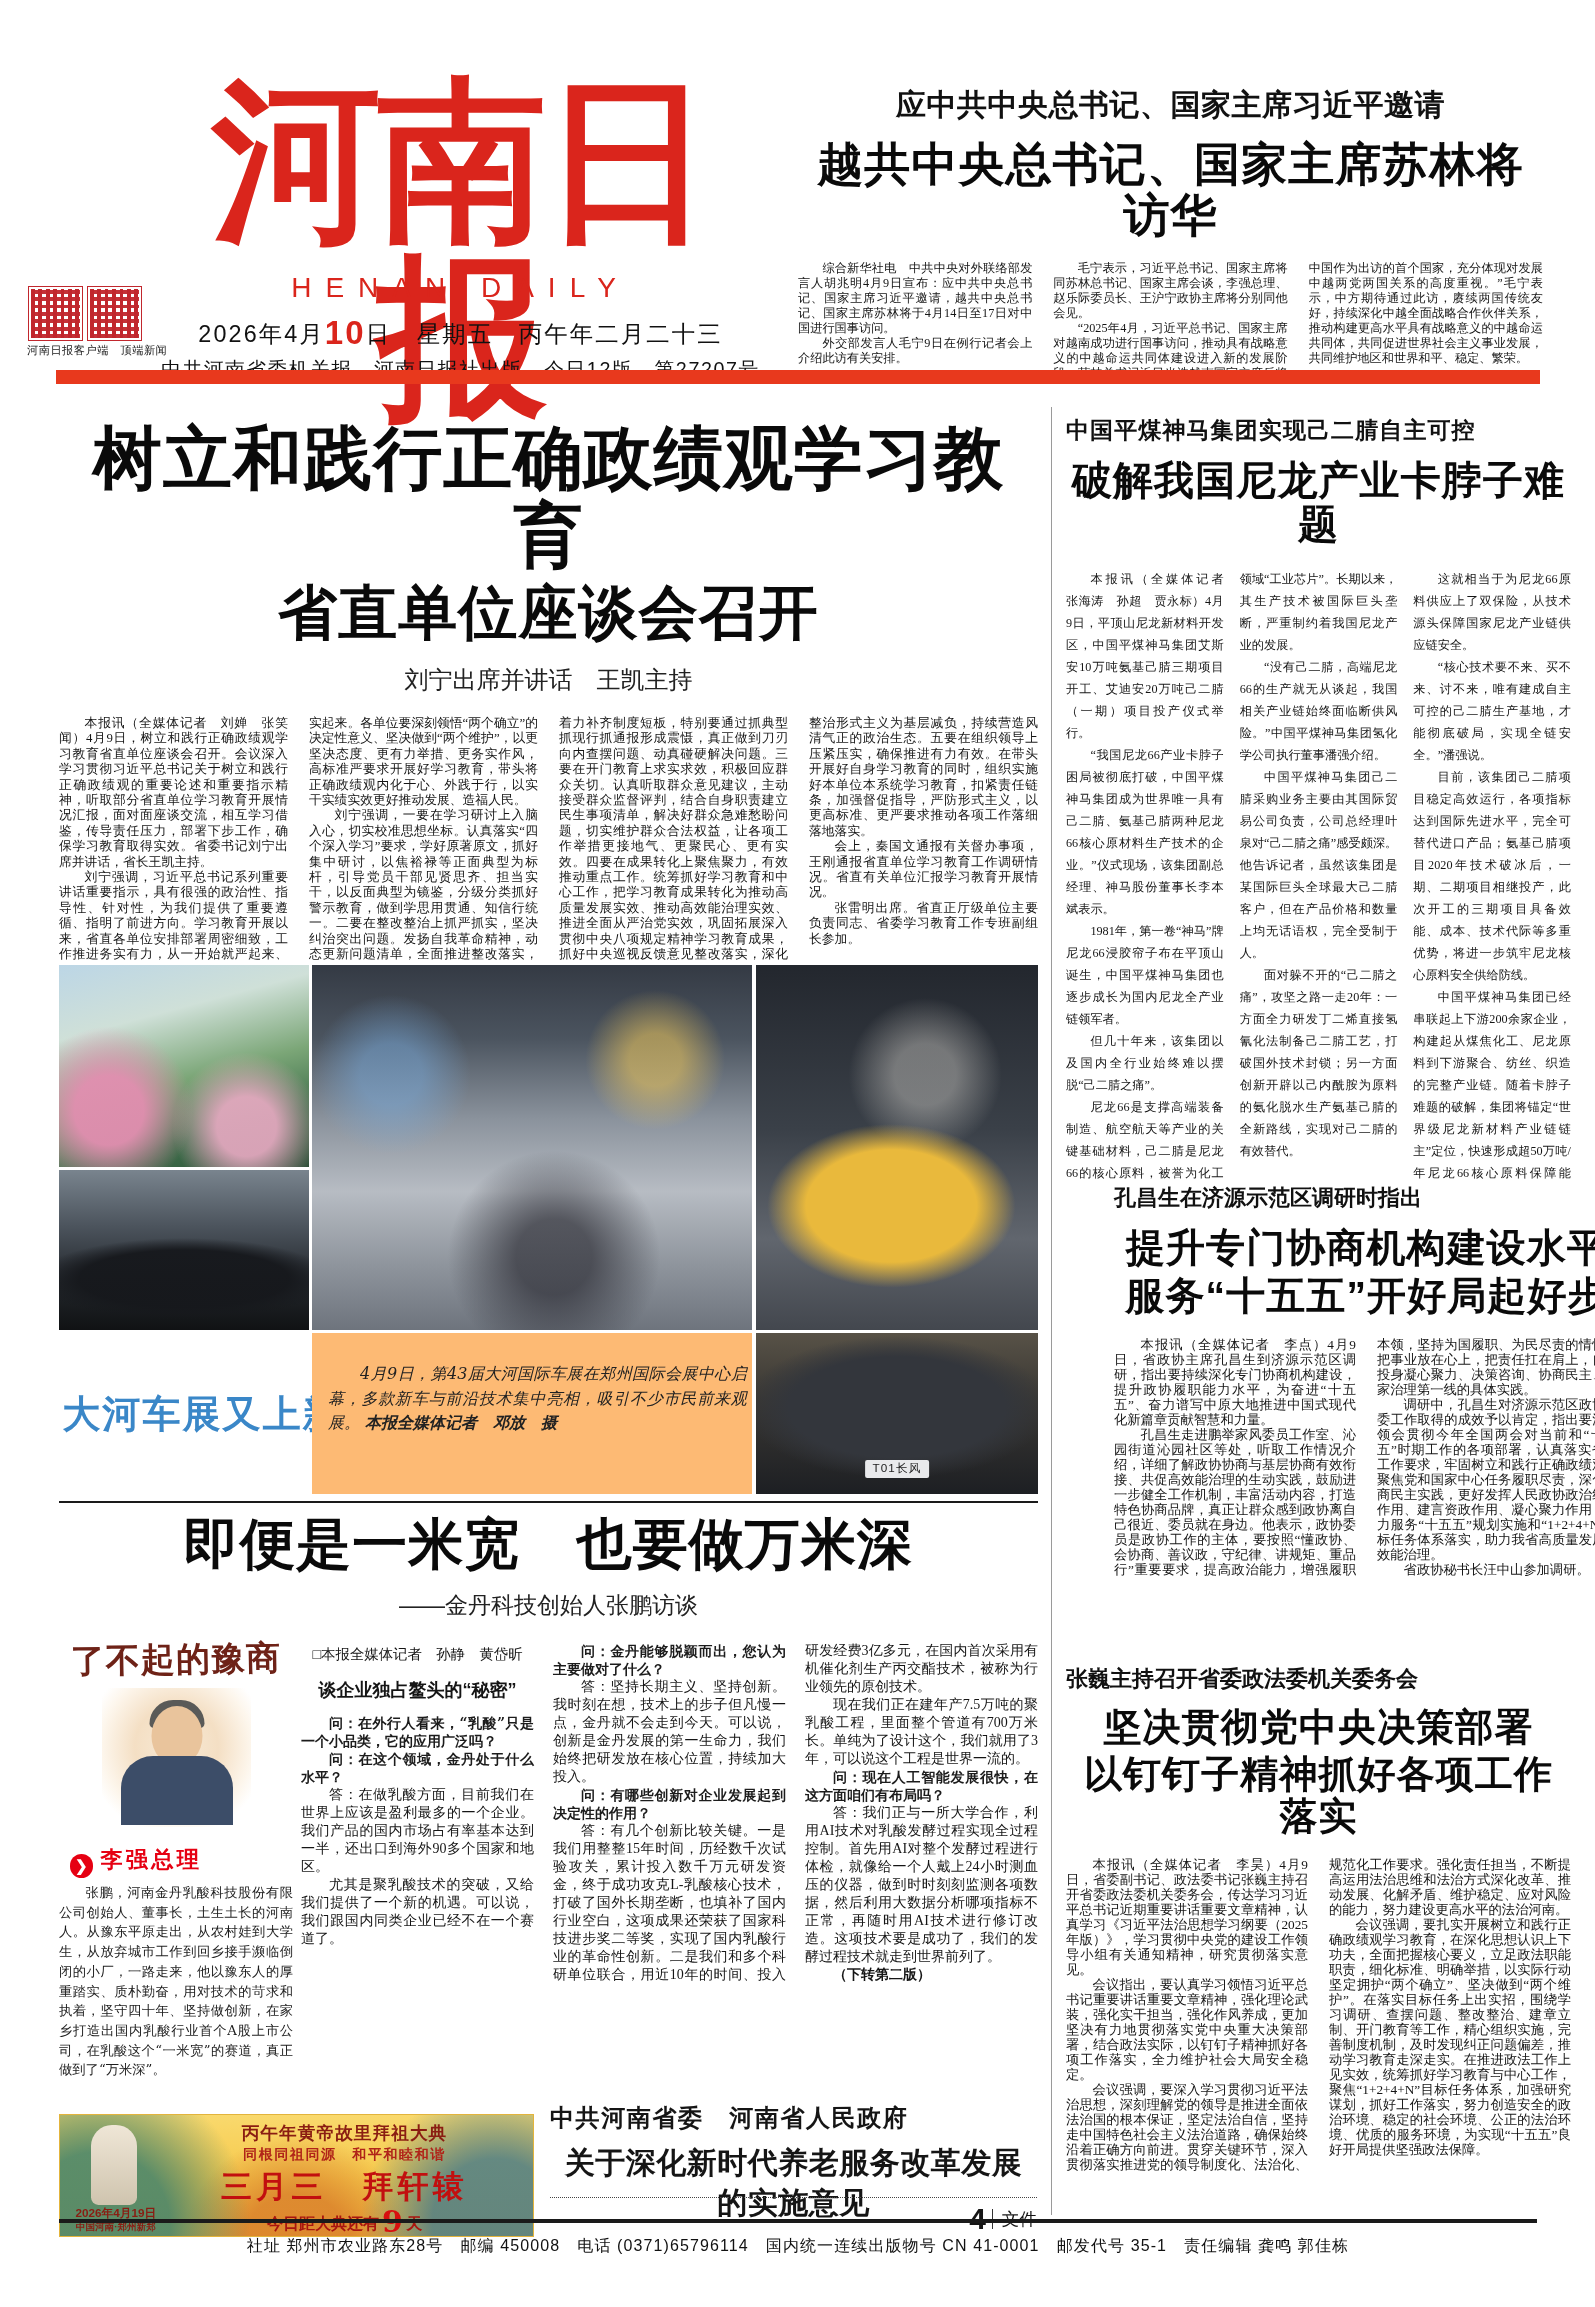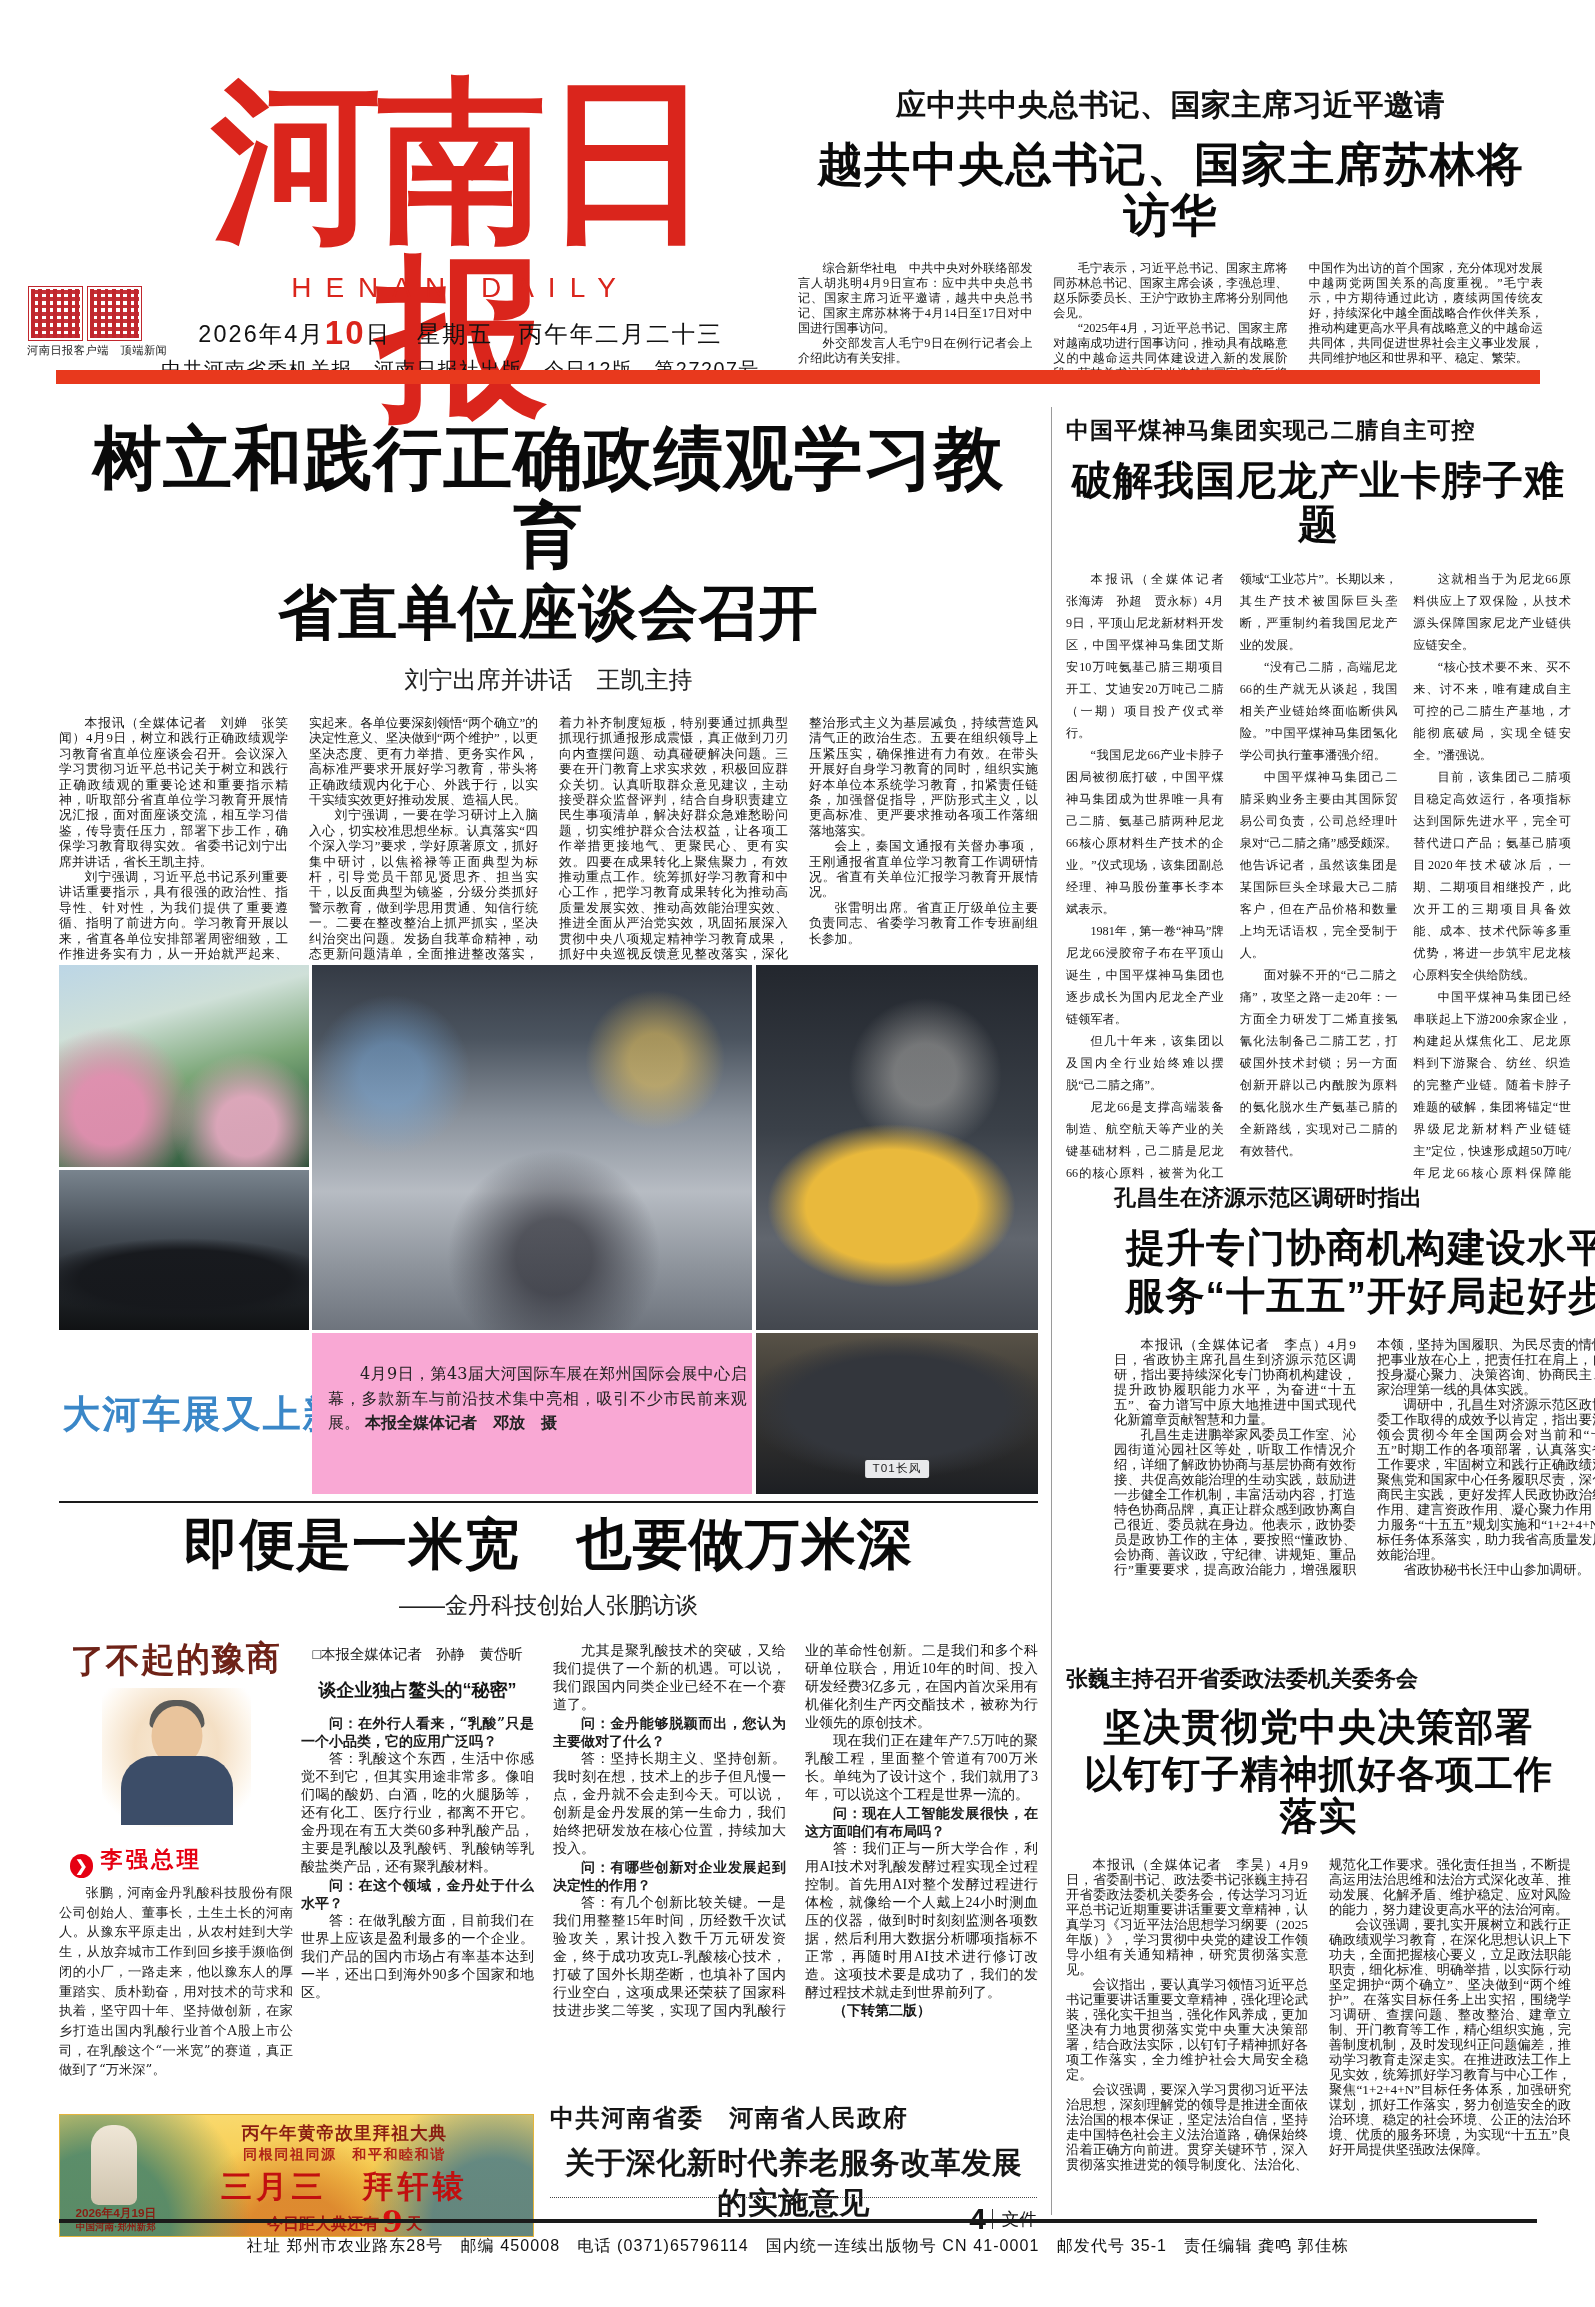--- a/index.html
+++ b/index.html
@@ -175,21 +175,21 @@
   </div>
 
   <div class="abs" style="left:59px;top:965px;width:979px;height:529px;">
     <div class="abs ph ph-scenic" style="left:0;top:0;width:250px;height:202px;"></div>
     <div class="abs ph ph-pickup" style="left:0;top:205px;width:250px;height:160px;"></div>
     <div class="abs ph ph-main" style="left:253px;top:0;width:440px;height:365px;"></div>
     <div class="abs ph ph-yellow" style="left:697px;top:0;width:282px;height:365px;"></div>
     <div class="abs" style="left:0;top:368px;width:250px;height:161px;background:#fff;">
       <div class="photo-title" style="position:absolute;left:3.2px;top:50%;transform:translateY(-50%);white-space:nowrap;">大河车展又上新</div>
     </div>
-    <div class="abs" style="left:253px;top:368px;width:440px;height:161px;background:#f9a8d4;">
+    <div class="abs" style="left:253px;top:368px;width:440px;height:161px;background:#fdba74;font-style:italic;">
       <p class="caption" style="margin:29px 5.3px 0 16px;text-indent:2em;">
         <span>4月9日，第43届大河国际车展在郑州国际会展中心启幕，多款新车与前沿技术集中亮相，吸引不少市民前来观展。</span>
         <span class="credit">本报全媒体记者　邓放　摄</span>
       </p>
     </div>
     <div class="abs ph ph-suv" style="left:697px;top:368px;width:282px;height:161px;">
       <div class="plate">T01长风</div>
     </div>
   </div>
 
@@ -209,21 +209,20 @@
       <div class="abs" style="left:10.6px;top:208px;">
         <span class="chev">❯</span><span class="profile-label">李强总理</span>
       </div>
       <div class="abs bio" style="left:0;top:246px;width:234px;height:213px;overflow:hidden;">张鹏，河南金丹乳酸科技股份有限公司创始人、董事长，土生土长的河南人。从豫东平原走出，从农村娃到大学生，从放弃城市工作到回乡接手濒临倒闭的小厂，一路走来，他以豫东人的厚重踏实、质朴勤奋，用对技术的苛求和执着，坚守四十年、坚持做创新，在家乡打造出国内乳酸行业首个A股上市公司，在乳酸这个“一米宽”的赛道，真正做到了“万米深”。</div>
     </div>
 
     <div class="abs article-body" style="left:242px;top:128px;width:737px;height:456px;column-count:3;column-gap:19px;font-size:14px;line-height:18px;">
         <p class="byline">□本报全媒体记者　孙静　黄岱昕</p>
         <p class="sechead">谈企业独占鳌头的“秘密”</p>
         <p class="q">问：在外行人看来，“乳酸”只是一个小品类，它的应用广泛吗？</p>
-        <p class="a">答：乳酸这个东西，生活中你感觉不到它，但其实用途非常多。像咱们喝的酸奶、白酒，吃的火腿肠等，还有化工、医疗行业，都离不开它。金丹现在有五大类60多种乳酸产品，主要是乳酸以及乳酸钙、乳酸钠等乳酸盐类产品，还有聚乳酸材料。</p>
         <p class="q">问：在这个领域，金丹处于什么水平？</p>
         <p class="a">答：在做乳酸方面，目前我们在世界上应该是盈利最多的一个企业。我们产品的国内市场占有率基本达到一半，还出口到海外90多个国家和地区。</p>
         <p class="a">尤其是聚乳酸技术的突破，又给我们提供了一个新的机遇。可以说，我们跟国内同类企业已经不在一个赛道了。</p>
         <p class="q">问：金丹能够脱颖而出，您认为主要做对了什么？</p>
         <p class="a">答：坚持长期主义、坚持创新。我时刻在想，技术上的步子但凡慢一点，金丹就不会走到今天。可以说，创新是金丹发展的第一生命力，我们始终把研发放在核心位置，持续加大投入。</p>
         <p class="q">问：有哪些创新对企业发展起到决定性的作用？</p>
         <p class="a">答：有几个创新比较关键。一是我们用整整15年时间，历经数千次试验攻关，累计投入数千万元研发资金，终于成功攻克L-乳酸核心技术，打破了国外长期垄断，也填补了国内行业空白，这项成果还荣获了国家科技进步奖二等奖，实现了国内乳酸行业的革命性创新。二是我们和多个科研单位联合，用近10年的时间、投入研发经费3亿多元，在国内首次采用有机催化剂生产丙交酯技术，被称为行业领先的原创技术。</p>
         <p class="a">现在我们正在建年产7.5万吨的聚乳酸工程，里面整个管道有700万米长。单纯为了设计这个，我们就用了3年，可以说这个工程是世界一流的。</p>
         <p class="q">问：现在人工智能发展很快，在这方面咱们有布局吗？</p>
         <p class="a">答：我们正与一所大学合作，利用AI技术对乳酸发酵过程实现全过程控制。首先用AI对整个发酵过程进行体检，就像给一个人戴上24小时测血压的仪器，做到时时刻刻监测各项数据，然后利用大数据分析哪项指标不正常，再随时用AI技术进行修订改造。这项技术要是成功了，我们的发酵过程技术就走到世界前列了。</p>

